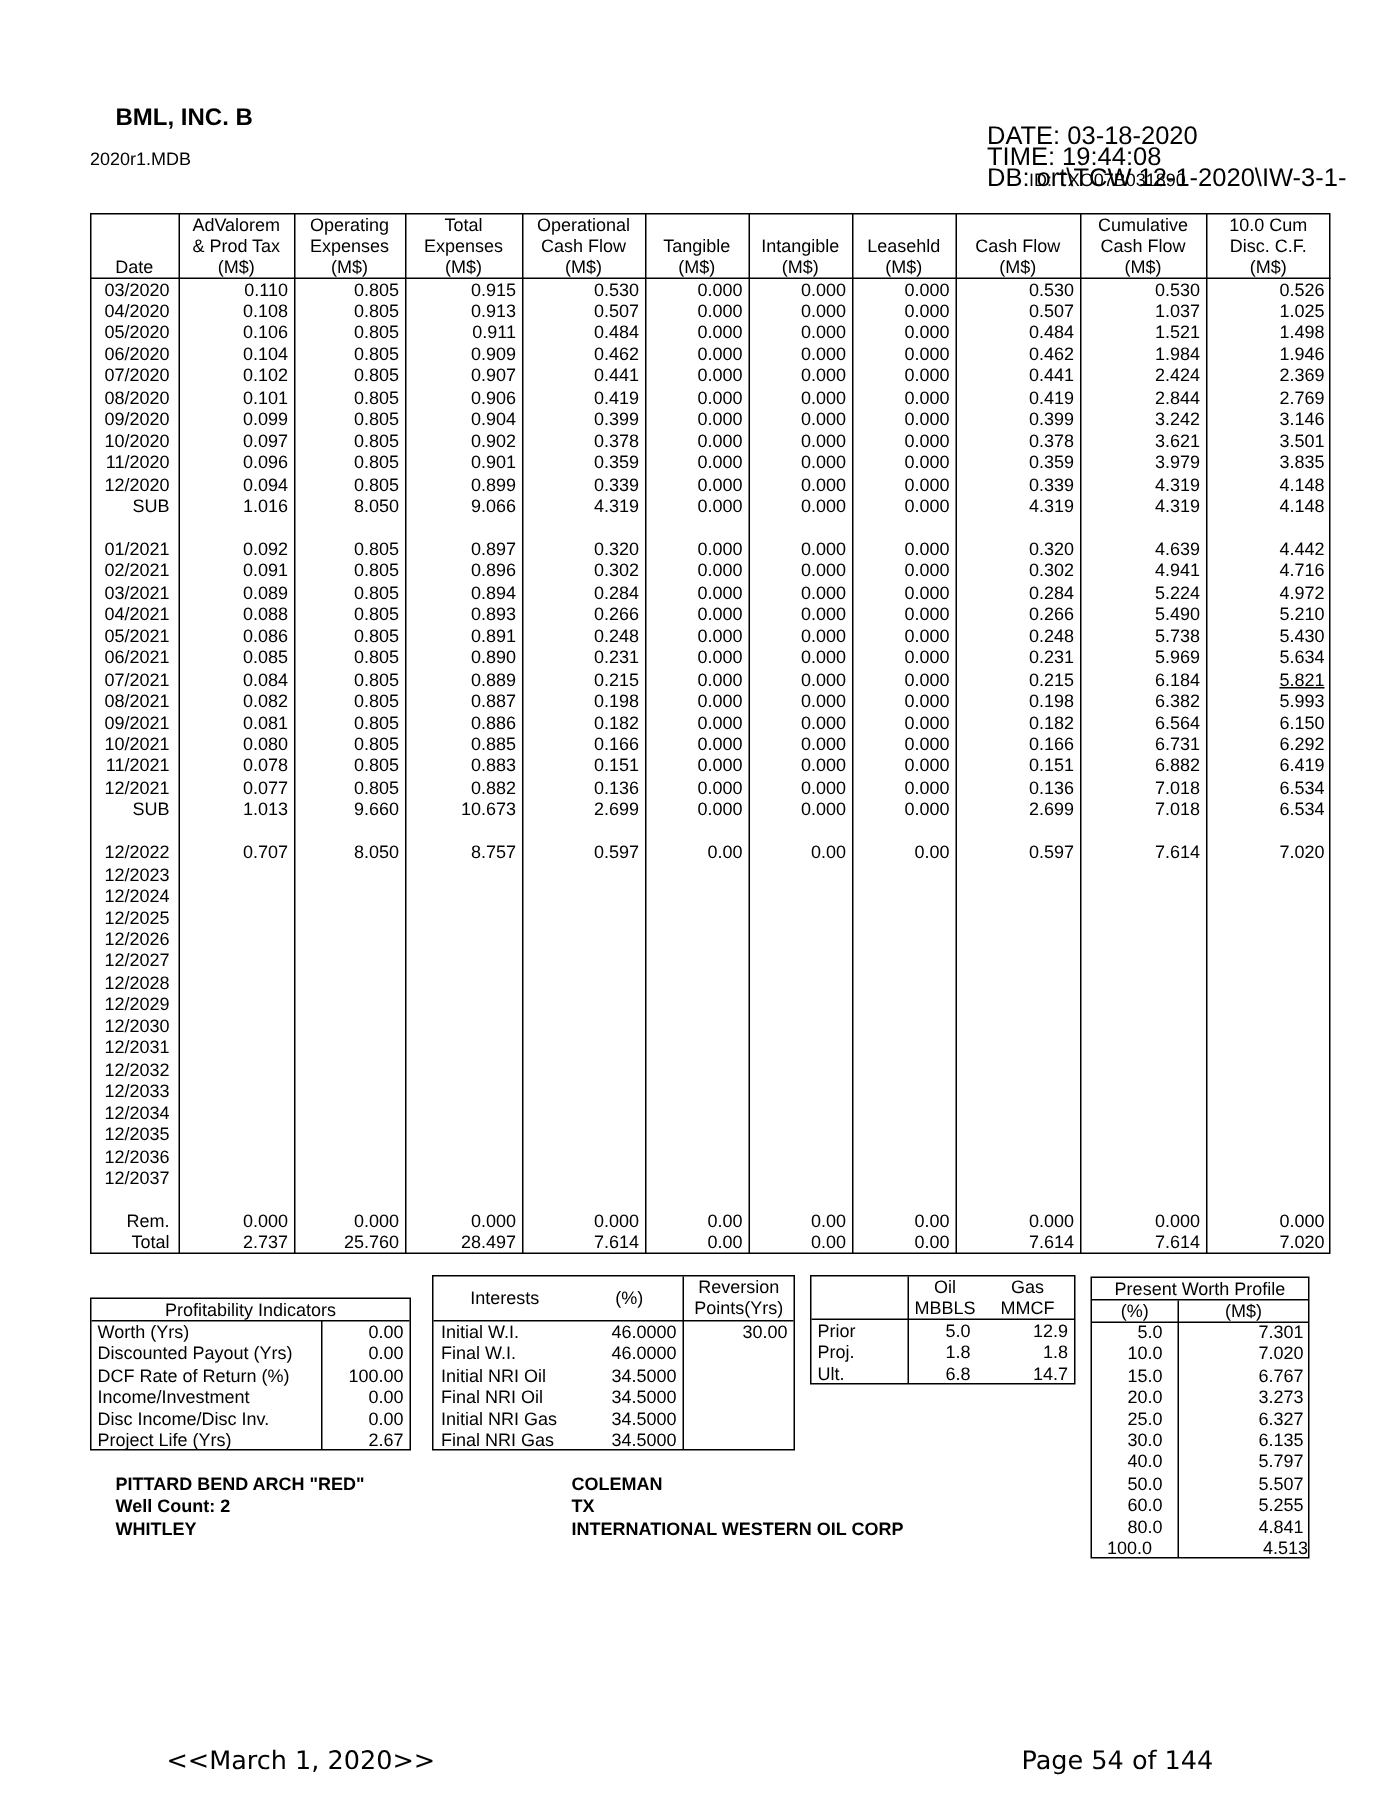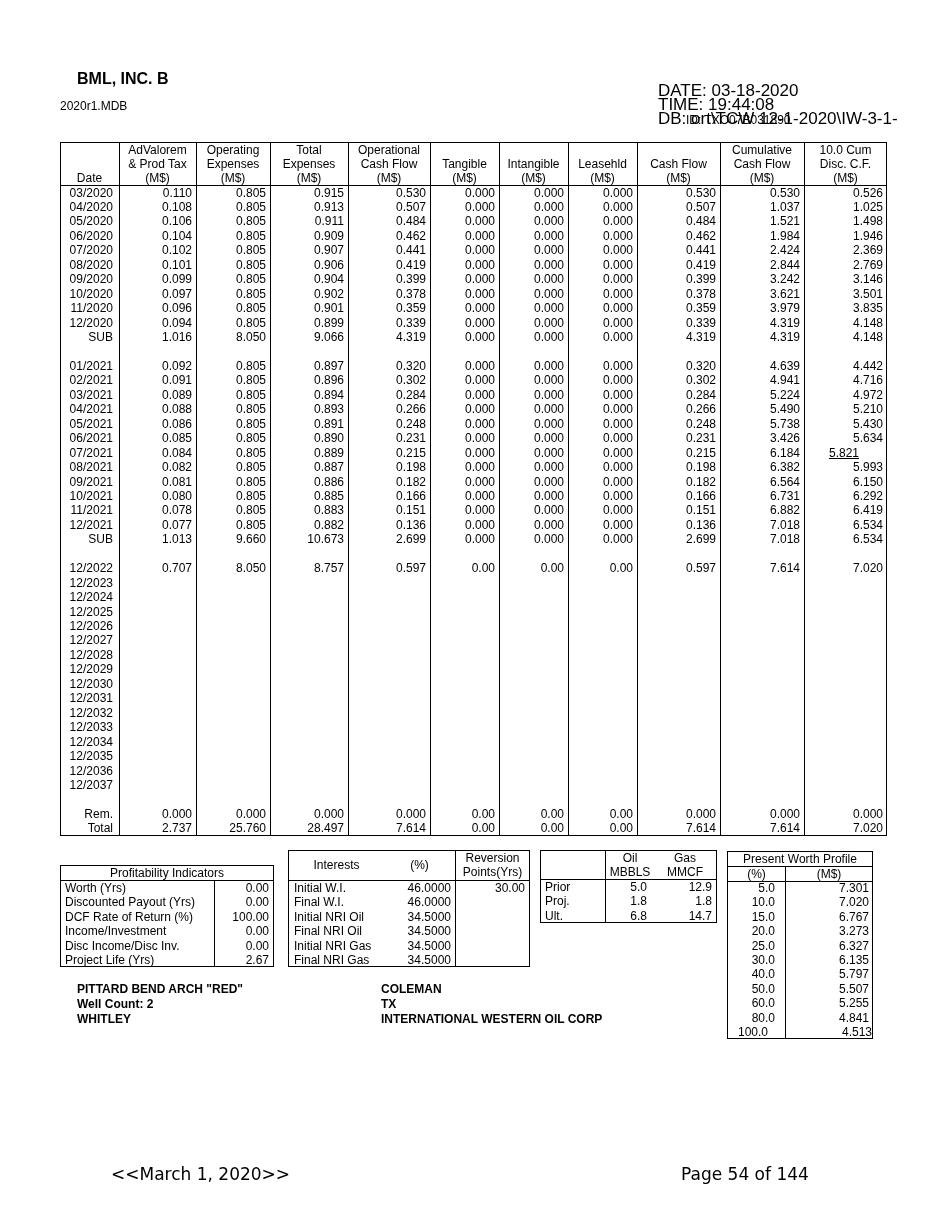--- a/index.html
+++ b/index.html
@@ -302,33 +302,33 @@
     <div class="cell" style="top: 416.7px; left: 804px; width: 79px;">5.430</div>
     <div class="datecell" style="top: 431.15px; left: 60px; width: 53px;">06/2021</div>
     <div class="cell" style="top: 431.15px; left: 119px; width: 73px;">0.085</div>
     <div class="cell" style="top: 431.15px; left: 196px; width: 70px;">0.805</div>
     <div class="cell" style="top: 431.15px; left: 270px; width: 74px;">0.890</div>
     <div class="cell" style="top: 431.15px; left: 348px; width: 78px;">0.231</div>
     <div class="cell" style="top: 431.15px; left: 430px; width: 65px;">0.000</div>
     <div class="cell" style="top: 431.15px; left: 499px; width: 65px;">0.000</div>
     <div class="cell" style="top: 431.15px; left: 568px; width: 65px;">0.000</div>
     <div class="cell" style="top: 431.15px; left: 637px; width: 79px;">0.231</div>
-    <div class="cell" style="top: 431.15px; left: 720px; width: 80px;">3.426</div>
+    <div class="cell" style="top: 431.15px; left: 720px; width: 80px;">5.969</div>
     <div class="cell" style="top: 431.15px; left: 804px; width: 79px;">5.634</div>
     <div class="datecell" style="top: 445.6px; left: 60px; width: 53px;">07/2021</div>
     <div class="cell" style="top: 445.6px; left: 119px; width: 73px;">0.084</div>
     <div class="cell" style="top: 445.6px; left: 196px; width: 70px;">0.805</div>
     <div class="cell" style="top: 445.6px; left: 270px; width: 74px;">0.889</div>
     <div class="cell" style="top: 445.6px; left: 348px; width: 78px;">0.215</div>
     <div class="cell" style="top: 445.6px; left: 430px; width: 65px;">0.000</div>
     <div class="cell" style="top: 445.6px; left: 499px; width: 65px;">0.000</div>
     <div class="cell" style="top: 445.6px; left: 568px; width: 65px;">0.000</div>
     <div class="cell" style="top: 445.6px; left: 637px; width: 79px;">0.215</div>
     <div class="cell" style="top: 445.6px; left: 720px; width: 80px;">6.184</div>
-    <div class="cell" style="top: 445.6px; left: 780px; width: 79px; text-decoration: underline;">5.821</div>
+    <div class="cell" style="top: 445.6px; left: 804px; width: 79px; text-decoration: underline;">5.821</div>
     <div class="datecell" style="top: 460.05px; left: 60px; width: 53px;">08/2021</div>
     <div class="cell" style="top: 460.05px; left: 119px; width: 73px;">0.082</div>
     <div class="cell" style="top: 460.05px; left: 196px; width: 70px;">0.805</div>
     <div class="cell" style="top: 460.05px; left: 270px; width: 74px;">0.887</div>
     <div class="cell" style="top: 460.05px; left: 348px; width: 78px;">0.198</div>
     <div class="cell" style="top: 460.05px; left: 430px; width: 65px;">0.000</div>
     <div class="cell" style="top: 460.05px; left: 499px; width: 65px;">0.000</div>
     <div class="cell" style="top: 460.05px; left: 568px; width: 65px;">0.000</div>
     <div class="cell" style="top: 460.05px; left: 637px; width: 79px;">0.198</div>
     <div class="cell" style="top: 460.05px; left: 720px; width: 80px;">6.382</div>

